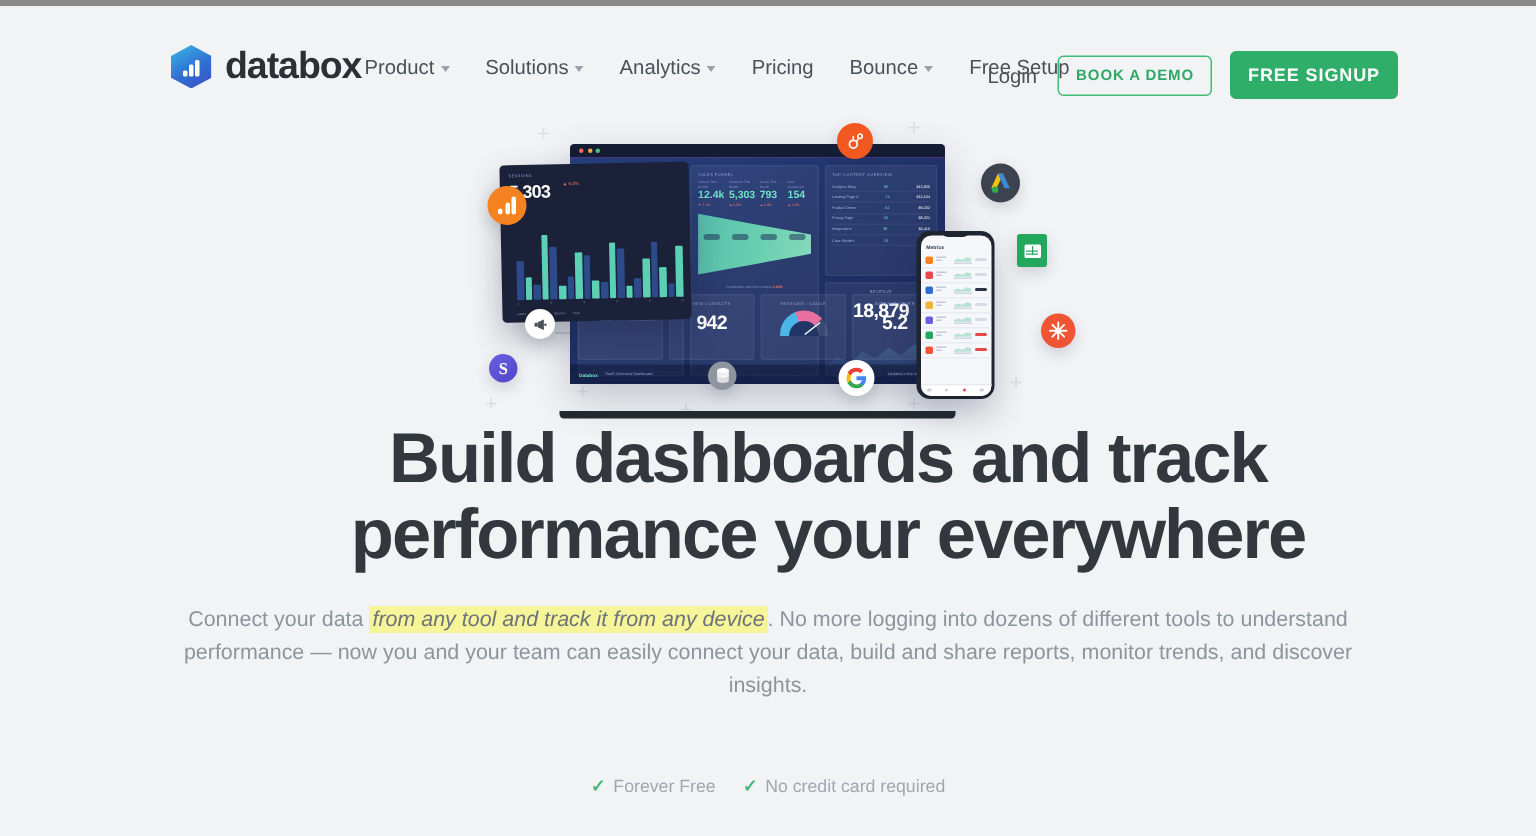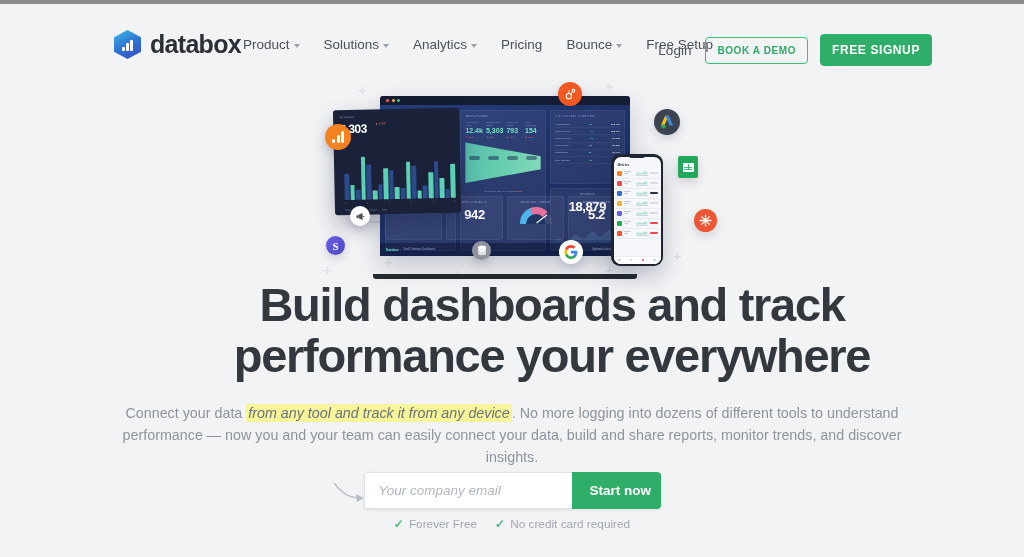--- a/index.html
+++ b/index.html
@@ -691,34 +691,20 @@
 
   <h1 class="headline">
     <div>Build dashboards and track</div>
     <div>performance your everywhere</div>
   </h1>
 
   <p class="subtext">
     <span>Connect your data </span><span class="hl">from any tool and track it from any device</span><span>. No more logging into dozens of different tools to understand performance — now you and your team can easily connect your data, build and share reports, monitor trends, and discover insights.</span>
   </p>
 
-  <div class="form-row">
-    <svg class="squiggle" width="36" height="24" viewBox="0 0 36 24">
-      <path d="M2 3 C 12 16, 20 18, 30 18" stroke="#b9bec6" stroke-width="1.4" fill="none"></path>
-      <path d="M32 18 l -8 -4 l 1 8 z" fill="#b9bec6"></path>
-    </svg>
-
-    <form class="email-form">
-      <input class="email-input" type="text" placeholder="Your company email" style="">
-      <button class="start-btn">
-        <span>Start now</span>
-        <span>→</span>
-      </button>
-    </form>
-  </div>
 
   <div class="perks">
     <span class="perk">
       <span class="check">✓</span>
       <span>Forever Free</span>
     </span>
     <span class="perk">
       <span class="check">✓</span>
       <span>No credit card required</span>
     </span>

